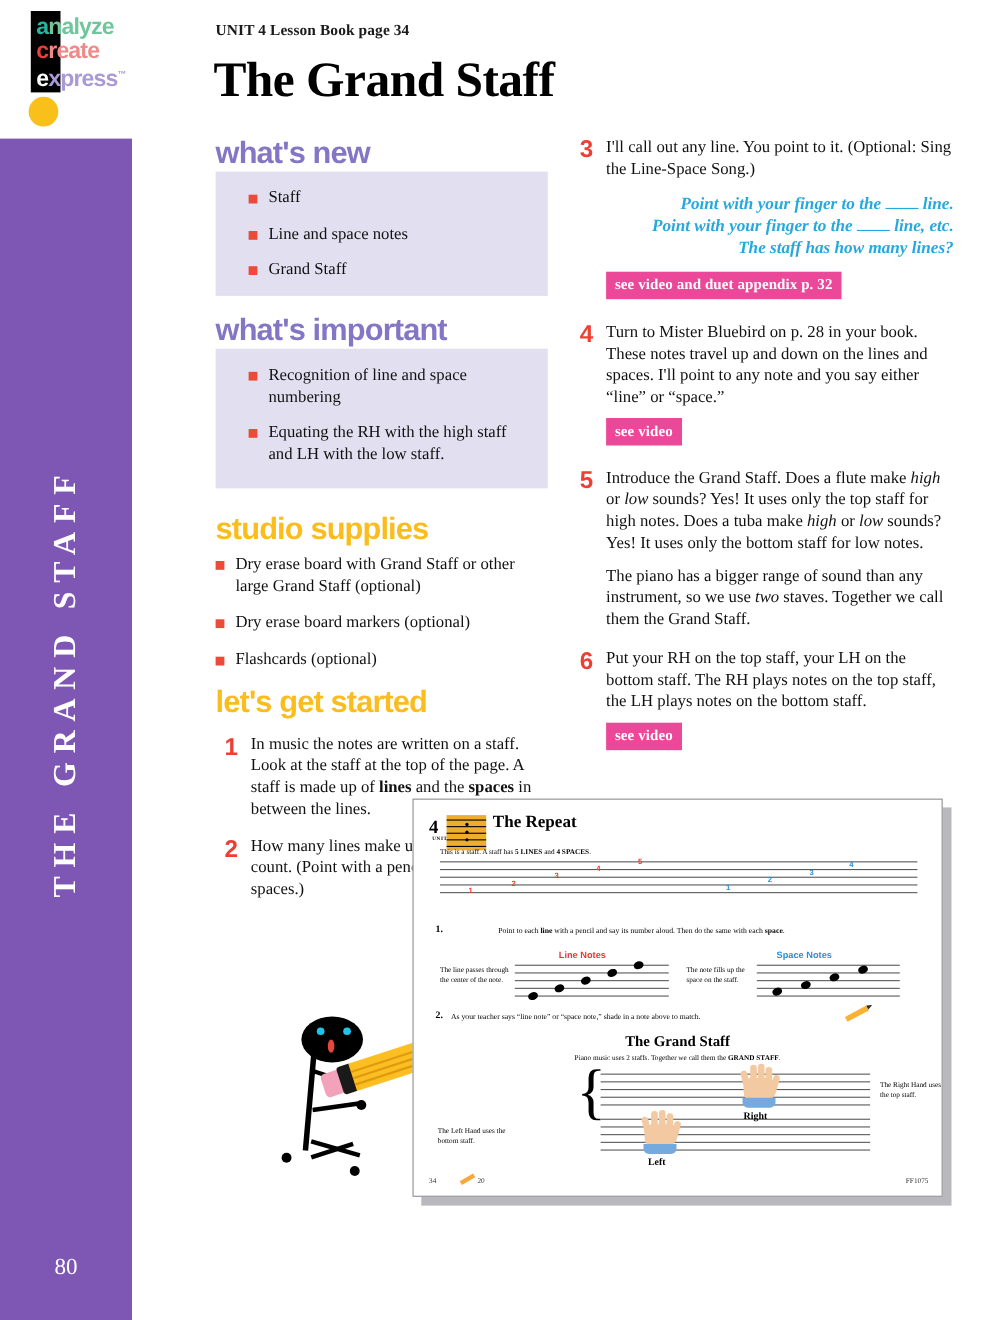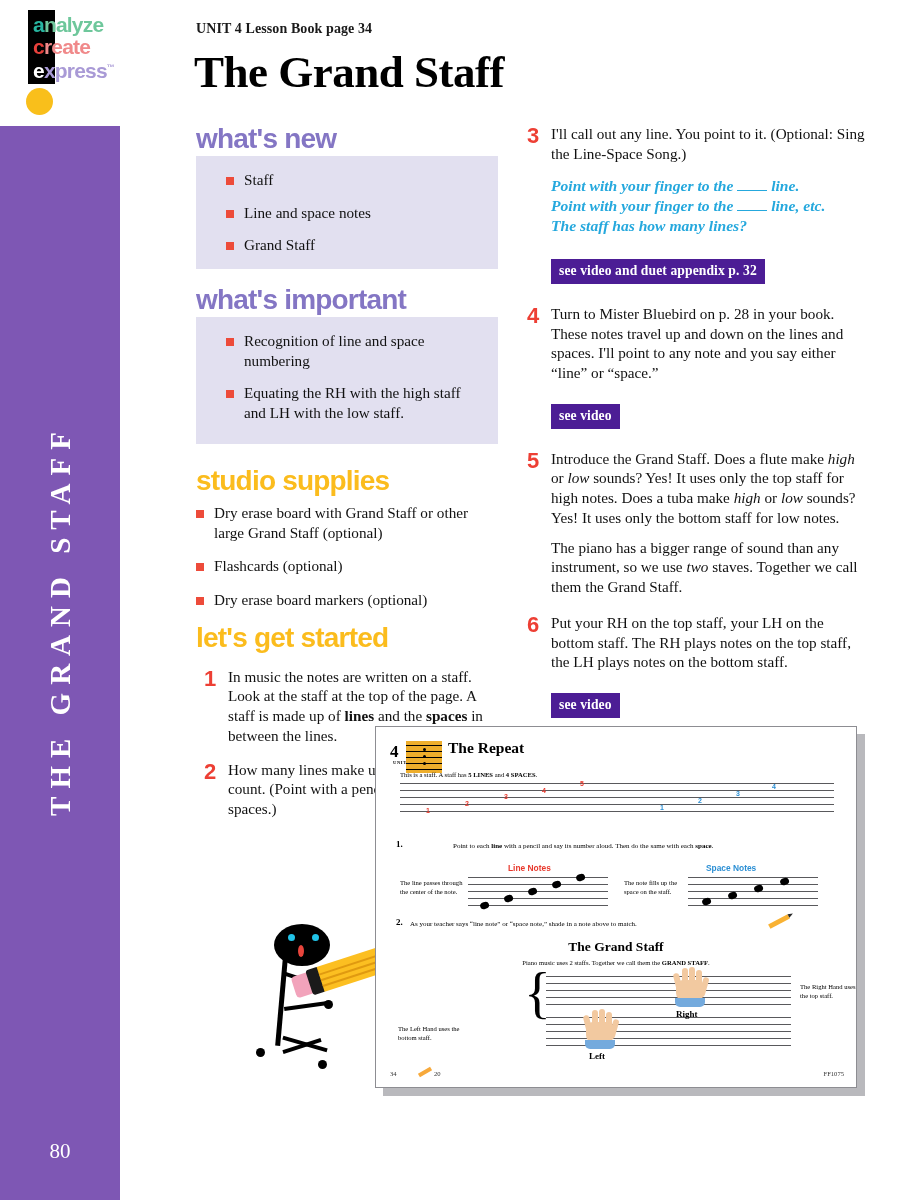--- a/index.html
+++ b/index.html
@@ -180,32 +180,33 @@
   .narrow { width: 150px; }
 
   
   .teal-script {
     color: #25a8dd;
     font-style: italic;
     font-weight: 700;
     font-size: 15.6px;
     line-height: 1.3;
     margin: 12px 0 9px 0;
+    text-align: right;
   }
   .blank-line { border-bottom: 1.6px solid #25a8dd; display: inline-block; width: 30px; }
 
   
   .badge {
     display: inline-block;
-    background: #4c1d95;
+    background: #ec4899;
     color: #ffffff;
     font-weight: 700;
     font-size: 13.6px;
     padding: 3px 8px 4px 8px;
-    margin-top: 14px;
+    margin-top: 2px;
     letter-spacing: 0.1px;
   }
 
   
   .book-wrap {
     position: absolute;
     left: 375px; top: 726px;
     width: 490px; height: 370px;
   }
   .book-shadow {
@@ -461,25 +462,25 @@
   </div>
 
   <div class="head-gold" style="margin-top:22px;">studio supplies</div>
   <div class="plain-list">
     <div class="bullet-row">
       <span class="bullet-sq flush"></span>
       <span class="bullet-text" style="width:278px;">Dry erase board with Grand Staff or other large Grand Staff (optional)</span>
     </div>
     <div class="bullet-row">
       <span class="bullet-sq flush"></span>
-      <span class="bullet-text">Flashcards (optional)</span>
+      <span class="bullet-text">Dry erase board markers (optional)</span>
     </div>
     <div class="bullet-row">
       <span class="bullet-sq flush"></span>
-      <span class="bullet-text">Dry erase board markers (optional)</span>
+      <span class="bullet-text">Flashcards (optional)</span>
     </div>
   </div>
 
   <div class="head-gold" style="margin-top:14px;">let's get started</div>
 
   <div class="step" style="margin-top:14px; padding-left:8px;">
     <div class="step-num">1</div>
     <div class="step-body" style="width:230px;">
       <span>In music the notes are written on a staff. Look at the staff at the top of the page. A staff is made up of </span><b>lines</b><span> and the </span><b>spaces</b><span> in between the lines.</span>
     </div>

